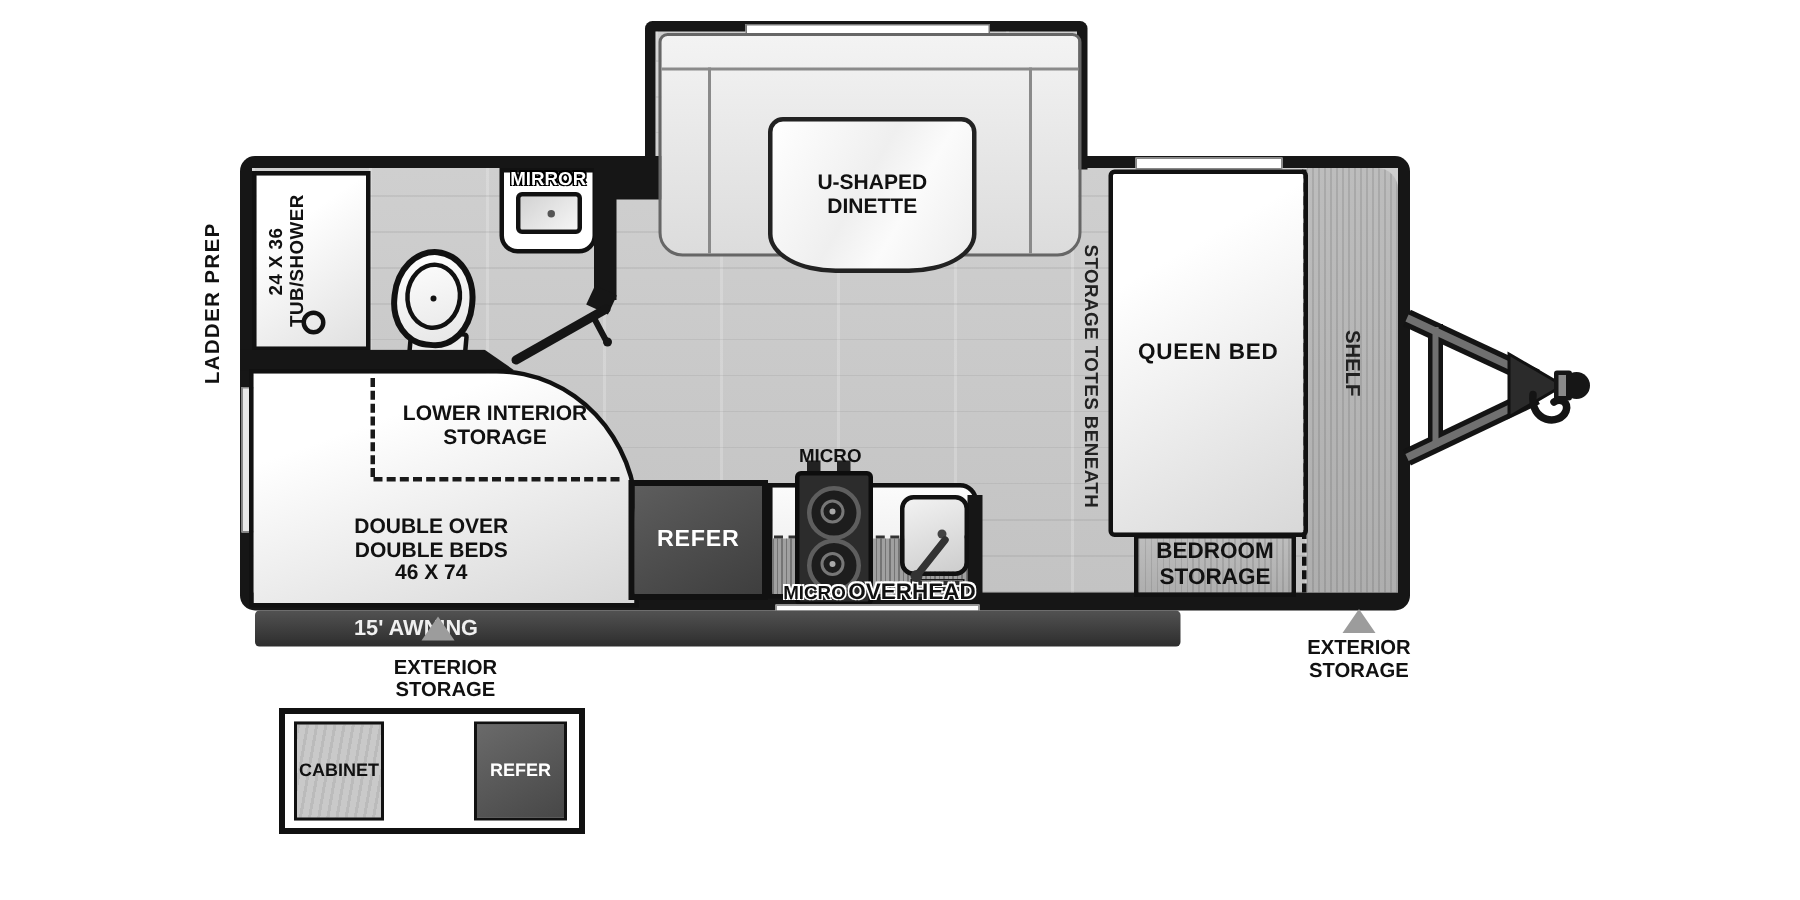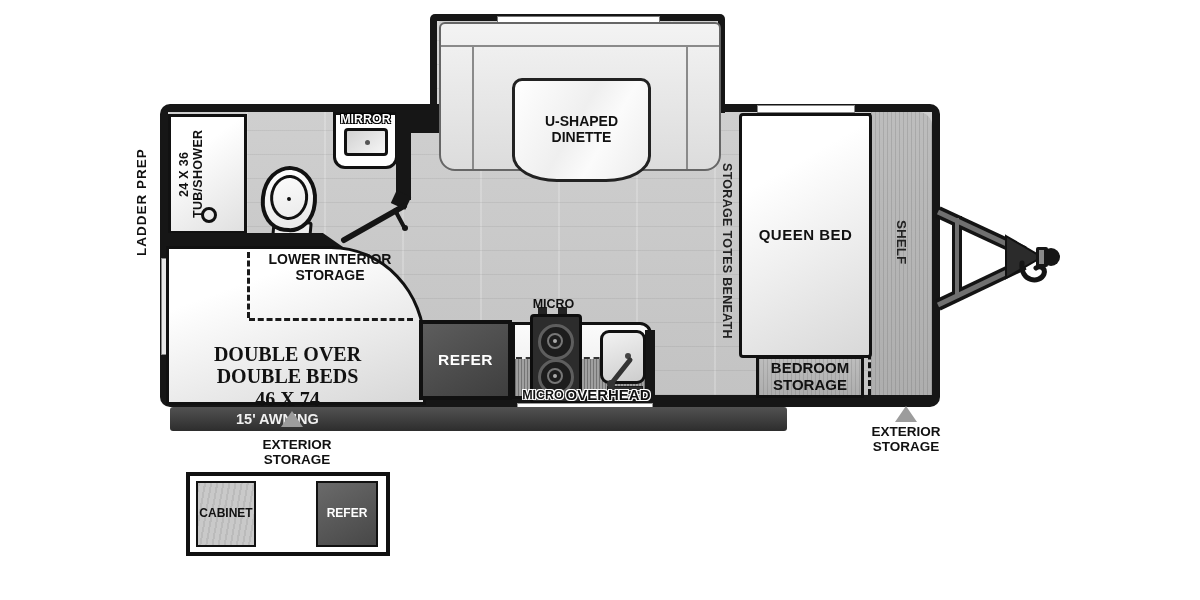--- a/index.html
+++ b/index.html
@@ -91,23 +91,23 @@
   <div class="abs wall" style="left:396px;top:112px;width:15px;height:88px;"></div>
   <div class="abs wall" style="left:393px;top:193px;width:16px;height:14px;transform:rotate(25deg);"></div>
   <div class="abs wall" style="left:160px;top:233px;width:183px;height:14px;
               clip-path:polygon(0 0, 89% 0, 100% 100%, 0 100%);"></div>
 
   <div class="abs" style="left:166px;top:246px;width:254px;height:153px;border:3px solid #111;
               border-top-right-radius:95px 100px;
               background:linear-gradient(160deg,#ffffff 25%,#d7d7d7 100%);"></div>
   <div class="abs" style="left:247px;top:252px;height:66px;border-left:3px dashed #1a1a1a;"></div>
   <div class="abs" style="left:249px;top:318px;width:164px;border-top:3px dashed #1a1a1a;"></div>
-  <div class="abs lbl ml ctr" style="left:255px;top:252px;width:150px;font-size:14px;">LOWER INTERIOR
+  <div class="abs lbl ml ctr" style="left:255px;top:268px;width:150px;font-size:14px;">LOWER INTERIOR
 STORAGE</div>
-  <div class="abs lbl ml ctr" style="left:200px;top:343px;width:175px;font-size:20px;font-family:Liberation Serif, serif;">DOUBLE OVER
+  <div class="abs lbl ml ctr" style="left:200px;top:343px;width:175px;font-size:14px;">DOUBLE OVER
 DOUBLE BEDS
 46 X 74</div>
 
   <div class="abs ctr" style="left:419px;top:320px;width:85px;height:72px;border:4px solid #111;
               background:linear-gradient(150deg,#5d5d5d,#3e3e3e);">
     <span class="lbl" style="font-size:15.5px;color:#fff;letter-spacing:0.5px;">REFER</span>
   </div>
   <div class="abs" style="left:512px;top:322px;width:134px;height:71px;border:3px solid #111;
               border-top-right-radius:12px;background:linear-gradient(180deg,#fbfbfb,#e9e9e9);">
     <div class="abs hatch" style="left:0;right:0;top:34px;bottom:0;"></div>

